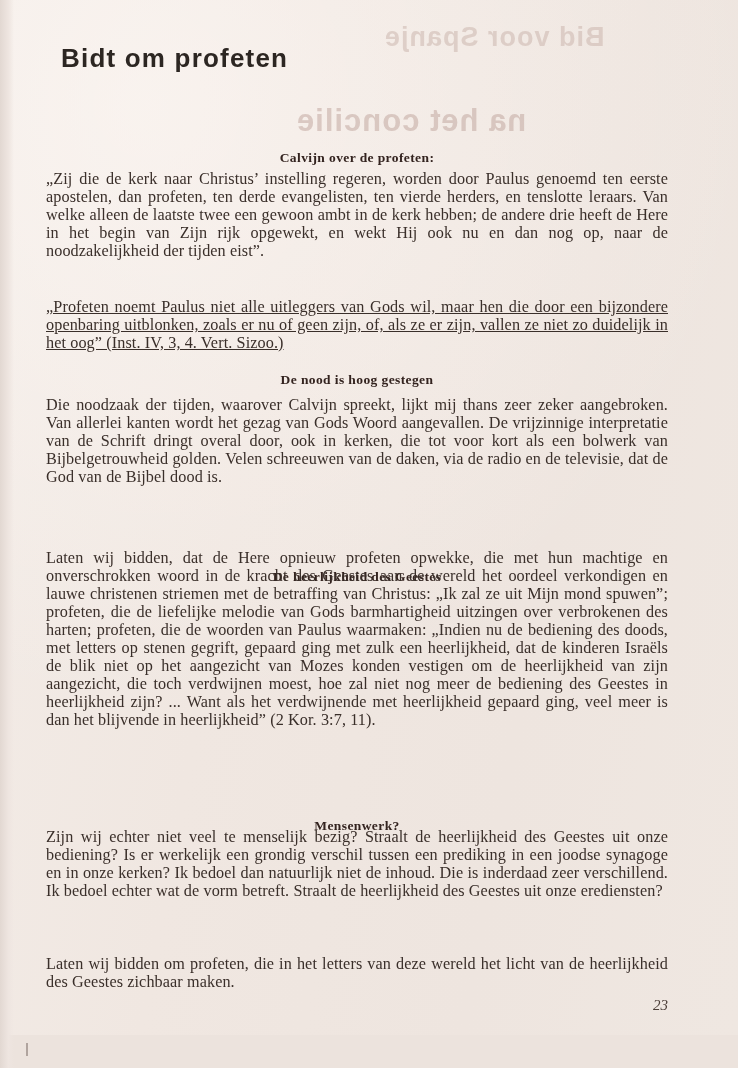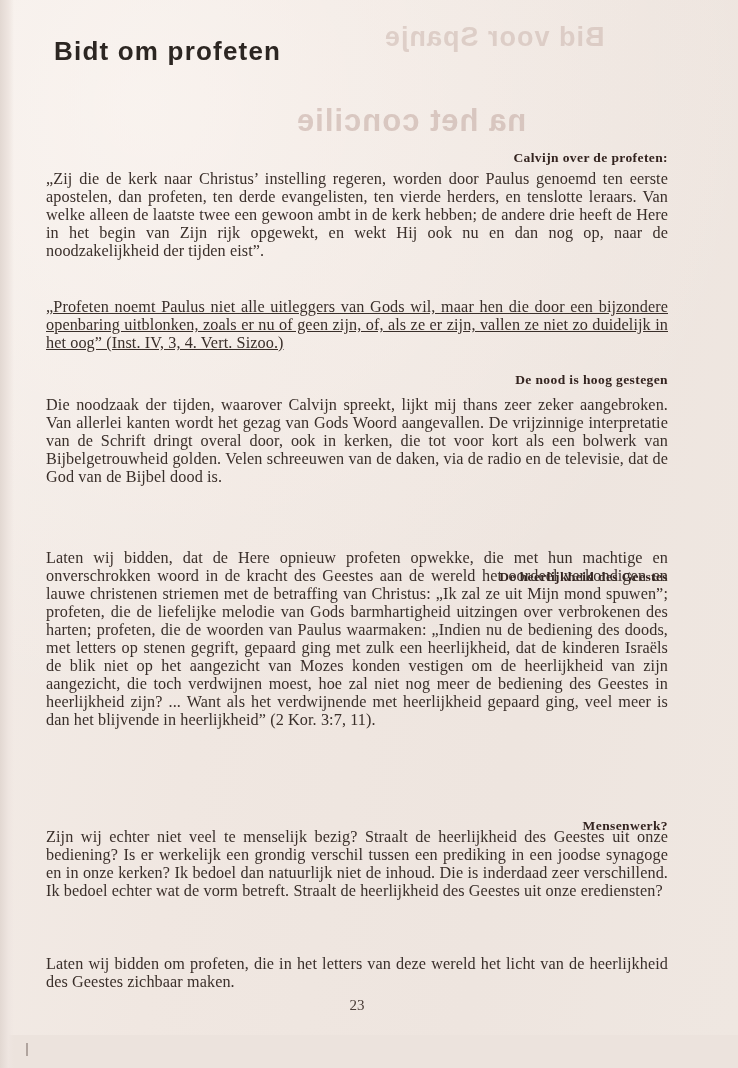--- a/index.html
+++ b/index.html
@@ -85,32 +85,32 @@
     top: 0;
     width: 622px;
   }
 
   h1.title {
     font-family: "Liberation Sans", sans-serif;
     font-size: 26px;
     font-weight: bold;
     color: #2c2622;
     letter-spacing: 1.2px;
-    margin: 8px;
+    margin: 15px;
     position: absolute;
     left: 0;
     top: 28px;
   }
 
   .subhead {
     font-family: "Liberation Serif", serif;
     font-weight: bold;
     font-size: 13.5px;
     color: #33231f;
-    text-align: right;
+    text-align: center;
     letter-spacing: .4px;
   }
 
   p.body {
     font-size: 16.2px;
     line-height: 18px;
     color: #3a2f2a;
     margin: 0;
     text-align: justify;
     text-justify: inter-word;
@@ -132,24 +132,25 @@
 
   .b-mensen-head  { top: 818px; }
   .b-mensen-1     { top: 828px; }
   .b-mensen-2     { top: 955px; }
 
   .folio {
     position: absolute;
     right: 0;
     top: 997px;
     width: 622px;
-    text-align: center;
+    text-align: right;
     font-size: 15px;
     color: #4a3d37;
     font-family: "Liberation Serif", serif;
+    font-style: italic;
   }
 </style>
 </head>
 <body>
 
 <div class="page">
   <div class="page-inner"></div>
   <div class="page-bottom-strip"></div>
   <div class="left-edge"></div>
   <div class="edge-mark"></div>

